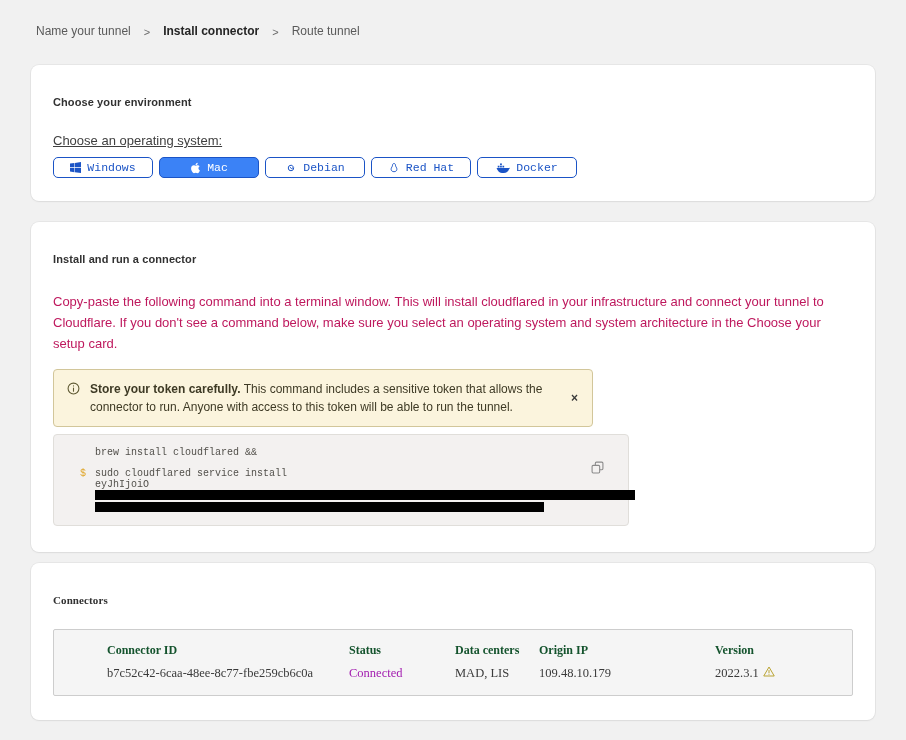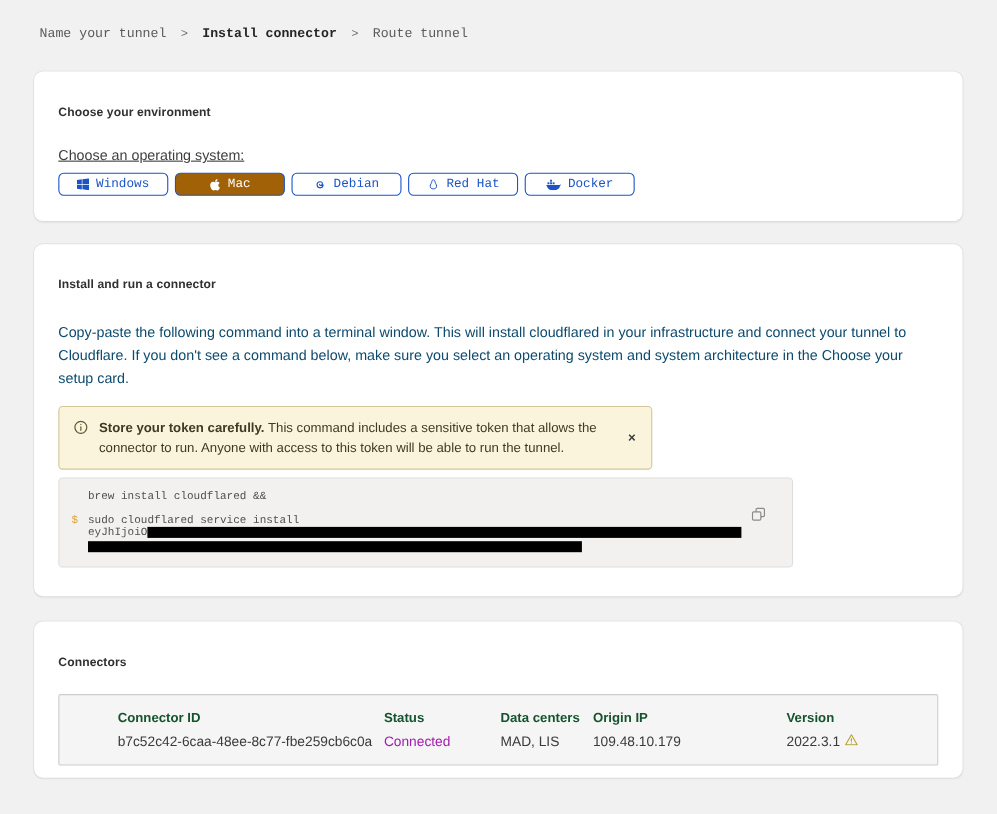--- a/index.html
+++ b/index.html
@@ -6,74 +6,74 @@
   html,body { width:906px; height:740px; }
   body {
     background:#f1f1f1;
     font-family:"Liberation Sans", sans-serif;
     color:#313131;
     overflow:hidden;
   }
   .page { padding:24px 31px 0 31px; }
 
   
-  .breadcrumb { margin-left:5px; font-size:12px; color:#5a5a5a; display:flex; align-items:flex-end; gap:13px;font-family:Liberation Mono, monospace; }
+  .breadcrumb { margin-left:5px; font-size:12px; color:#5a5a5a; display:flex; align-items:flex-end; gap:13px; }
   .breadcrumb .crumb { cursor:default; }
   .breadcrumb .crumb.active { font-weight:bold; color:#252525; }
   .breadcrumb .sep { color:#6b6b6b; font-size:11px; }
 
   
   .card {
     background:#ffffff;
     border-radius:8px;
     box-shadow:0 0 0 1px rgba(0,0,0,0.045), 0 1px 2px rgba(0,0,0,0.05);
     padding:31px 22px 23px 22px;
   }
   .card-title { font-size:11px; font-weight:bold; color:#313131; letter-spacing:.1px; }
   .card-env { margin-top:27px; }
   .card-connector { margin-top:21px; padding-bottom:26px; }
-  .card-connectors { margin-top:23px; padding-bottom:11px; }
+  .card-connectors { margin-top:11px; padding-bottom:24px;font-family:Liberation Serif, serif; }
 
   
   .os-label { margin-top:25px; font-size:13px; color:#3f3f3f;text-decoration:underline; }
   .os-row { margin-top:9px; display:flex; gap:6px; }
   .os-btn {
     width:100px; height:21px;
     border:1px solid #1b54c6; border-radius:5px;
     background:#ffffff; color:#1b54c6;
     font-family:Liberation Mono, monospace;
     font-size:11.5px;
     display:flex; align-items:center; justify-content:center; gap:6px;
     cursor:pointer;
   }
-  .os-btn.selected { background:#a16207; color:#ffffff; }
+  .os-btn.selected { background:#3b82f6; color:#ffffff; }
   .os-btn svg { display:block; }
 
   
-  .description { margin-top:26px; font-size:13px; line-height:21px; color:#0c4a6e; max-width:800px; }
+  .description { margin-top:26px; font-size:13px; line-height:21px; color:#be185d; max-width:800px; }
 
   .warning-banner {
     margin-top:15px; width:540px;
     background:#fbf4dd; border:1px solid #d2c69a; border-radius:4px;
     padding:10px 42px 10px 36px;
     position:relative;
     font-size:12px; line-height:18px; color:#3e3a25;
   }
   .warning-banner .info-ic { position:absolute; left:13px; top:12px; }
   .warning-close {
     position:absolute; right:10px; top:50%; transform:translateY(-50%);
     background:none; border:none; font-size:12px; font-weight:bold; color:#3a3a3a;
     cursor:pointer; line-height:1; padding:4px;
     font-family:"Liberation Sans", sans-serif;
   }
 
   .code-block {
-    margin-top:7px; width:668px;
+    margin-top:7px; width:576px;
     background:#f3f1f0; border:1px solid #e0deda; border-radius:4px;
-    padding:12px 30px 13px 11px;
+    padding:12px 30px 13px 26px;
     position:relative;
     font-family:"Liberation Mono","DejaVu Sans Mono", monospace;
     font-size:10px; line-height:11px; color:#52504b;
   }
   .code-row { display:flex; }
   .code-gutter { width:15px; flex:0 0 15px; color:#dfa424; }
   .code-row + .code-row { margin-top:10px; }
   .redact-inline { display:inline-block; vertical-align:middle; background:#000; height:10px; width:540px; }
   .redact-block { display:block; background:#000; height:10px; width:449px; margin-top:1px; }
   .copy-btn {

